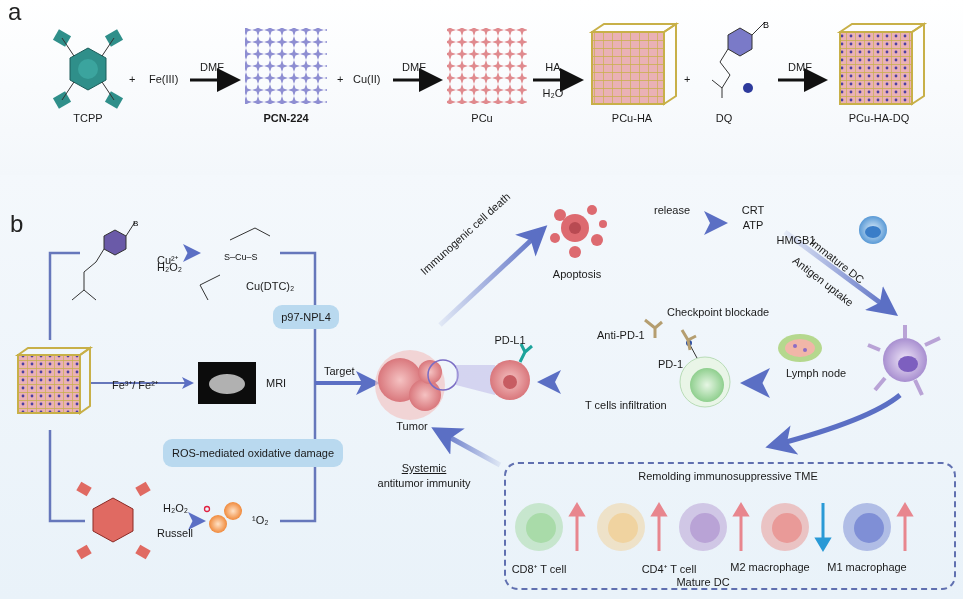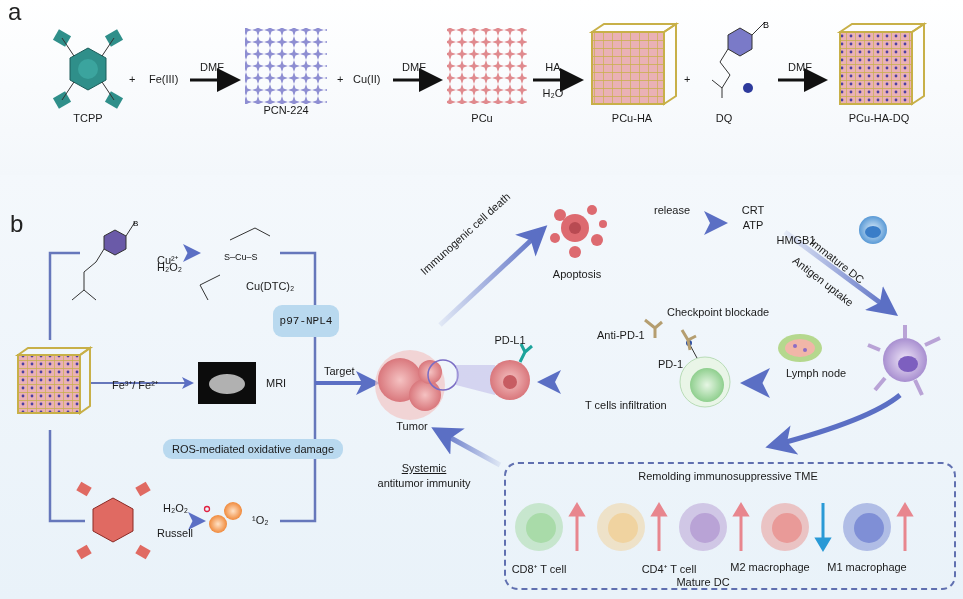--- a/index.html
+++ b/index.html
@@ -250,42 +250,42 @@
       <circle cx="869" cy="528" r="15" fill="#7f8fd6"></circle>
       <path d="M905,551 L905,511 M899,515 L905,505 L911,515 Z" stroke="#e8868e" stroke-width="3" fill="#e8868e"></path>
     </g>
 </svg>
 
 <div class="panel-letter" style="left:8px;top:-2px;">a</div>
 <div class="lbl center" style="left:88px;top:112px;">TCPP</div>
 <div class="lbl" style="left:129px;top:73px;">+</div>
 <div class="lbl" style="left:149px;top:73px;">Fe(III)</div>
 <div class="lbl center" style="left:212px;top:61px;">DMF</div>
-<div class="lbl center" style="left:286px;top:104px;">PCN-224</div>
+<div class="lbl center" style="left:286px;top:112px;font-weight:bold;">PCN-224</div>
 <div class="lbl" style="left:337px;top:73px;">+</div>
 <div class="lbl" style="left:353px;top:73px;">Cu(II)</div>
 <div class="lbl center" style="left:414px;top:61px;">DMF</div>
 <div class="lbl center" style="left:482px;top:112px;">PCu</div>
 <div class="lbl center" style="left:553px;top:61px;">HA</div>
 <div class="lbl center" style="left:553px;top:87px;">H₂O</div>
 <div class="lbl center" style="left:632px;top:112px;text-align:right;">PCu-HA</div>
 <div class="lbl" style="left:684px;top:73px;">+</div>
 <div class="lbl center" style="left:724px;top:112px;">DQ</div>
 <div class="lbl center" style="left:800px;top:61px;">DMF</div>
 <div class="lbl center" style="left:879px;top:112px;">PCu-HA-DQ</div>
 
 <div class="panel-letter" style="left:10px;top:210px;">b</div>
 <div class="lbl" style="left:157px;top:252px;">Cu²⁺</div>
 <div class="lbl" style="left:157px;top:261px;">H₂O₂</div>
 <div class="lbl" style="left:246px;top:280px;">Cu(DTC)₂</div>
-<div class="pill" style="left:273px;top:305px;width:66px;height:32px;font-family:Liberation Mono, monospace;">p97-NPL4</div>
+<div class="pill" style="left:273px;top:305px;width:66px;height:24px;">p97-NPL4</div>
 <div class="lbl" style="left:324px;top:365px;">Target</div>
 <div class="lbl" style="left:112px;top:377px;">Fe³⁺/ Fe²⁺</div>
 <div class="lbl" style="left:266px;top:377px;">MRI</div>
-<div class="pill" style="left:163px;top:439px;width:180px;height:20px;">ROS-mediated oxidative damage</div>
+<div class="pill" style="left:163px;top:439px;width:180px;height:28px;">ROS-mediated oxidative damage</div>
 <div class="lbl" style="left:163px;top:502px;">H₂O₂</div>
 <div class="lbl" style="left:157px;top:527px;">Russell</div>
 <div class="lbl" style="left:252px;top:514px;">¹O₂</div>
 
 <div class="lbl center" style="left:412px;top:420px;">Tumor</div>
 <div class="lbl center" style="left:510px;top:334px;">PD-L1</div>
 <div class="lbl" style="left:418px;top:268px;transform:rotate(-42deg);transform-origin:left top;">Immunogenic cell death</div>
 <div class="lbl center" style="left:577px;top:268px;">Apoptosis</div>
 <div class="lbl" style="left:654px;top:204px;">release</div>
 <div class="lbl center" style="left:753px;top:204px;">CRT</div>

